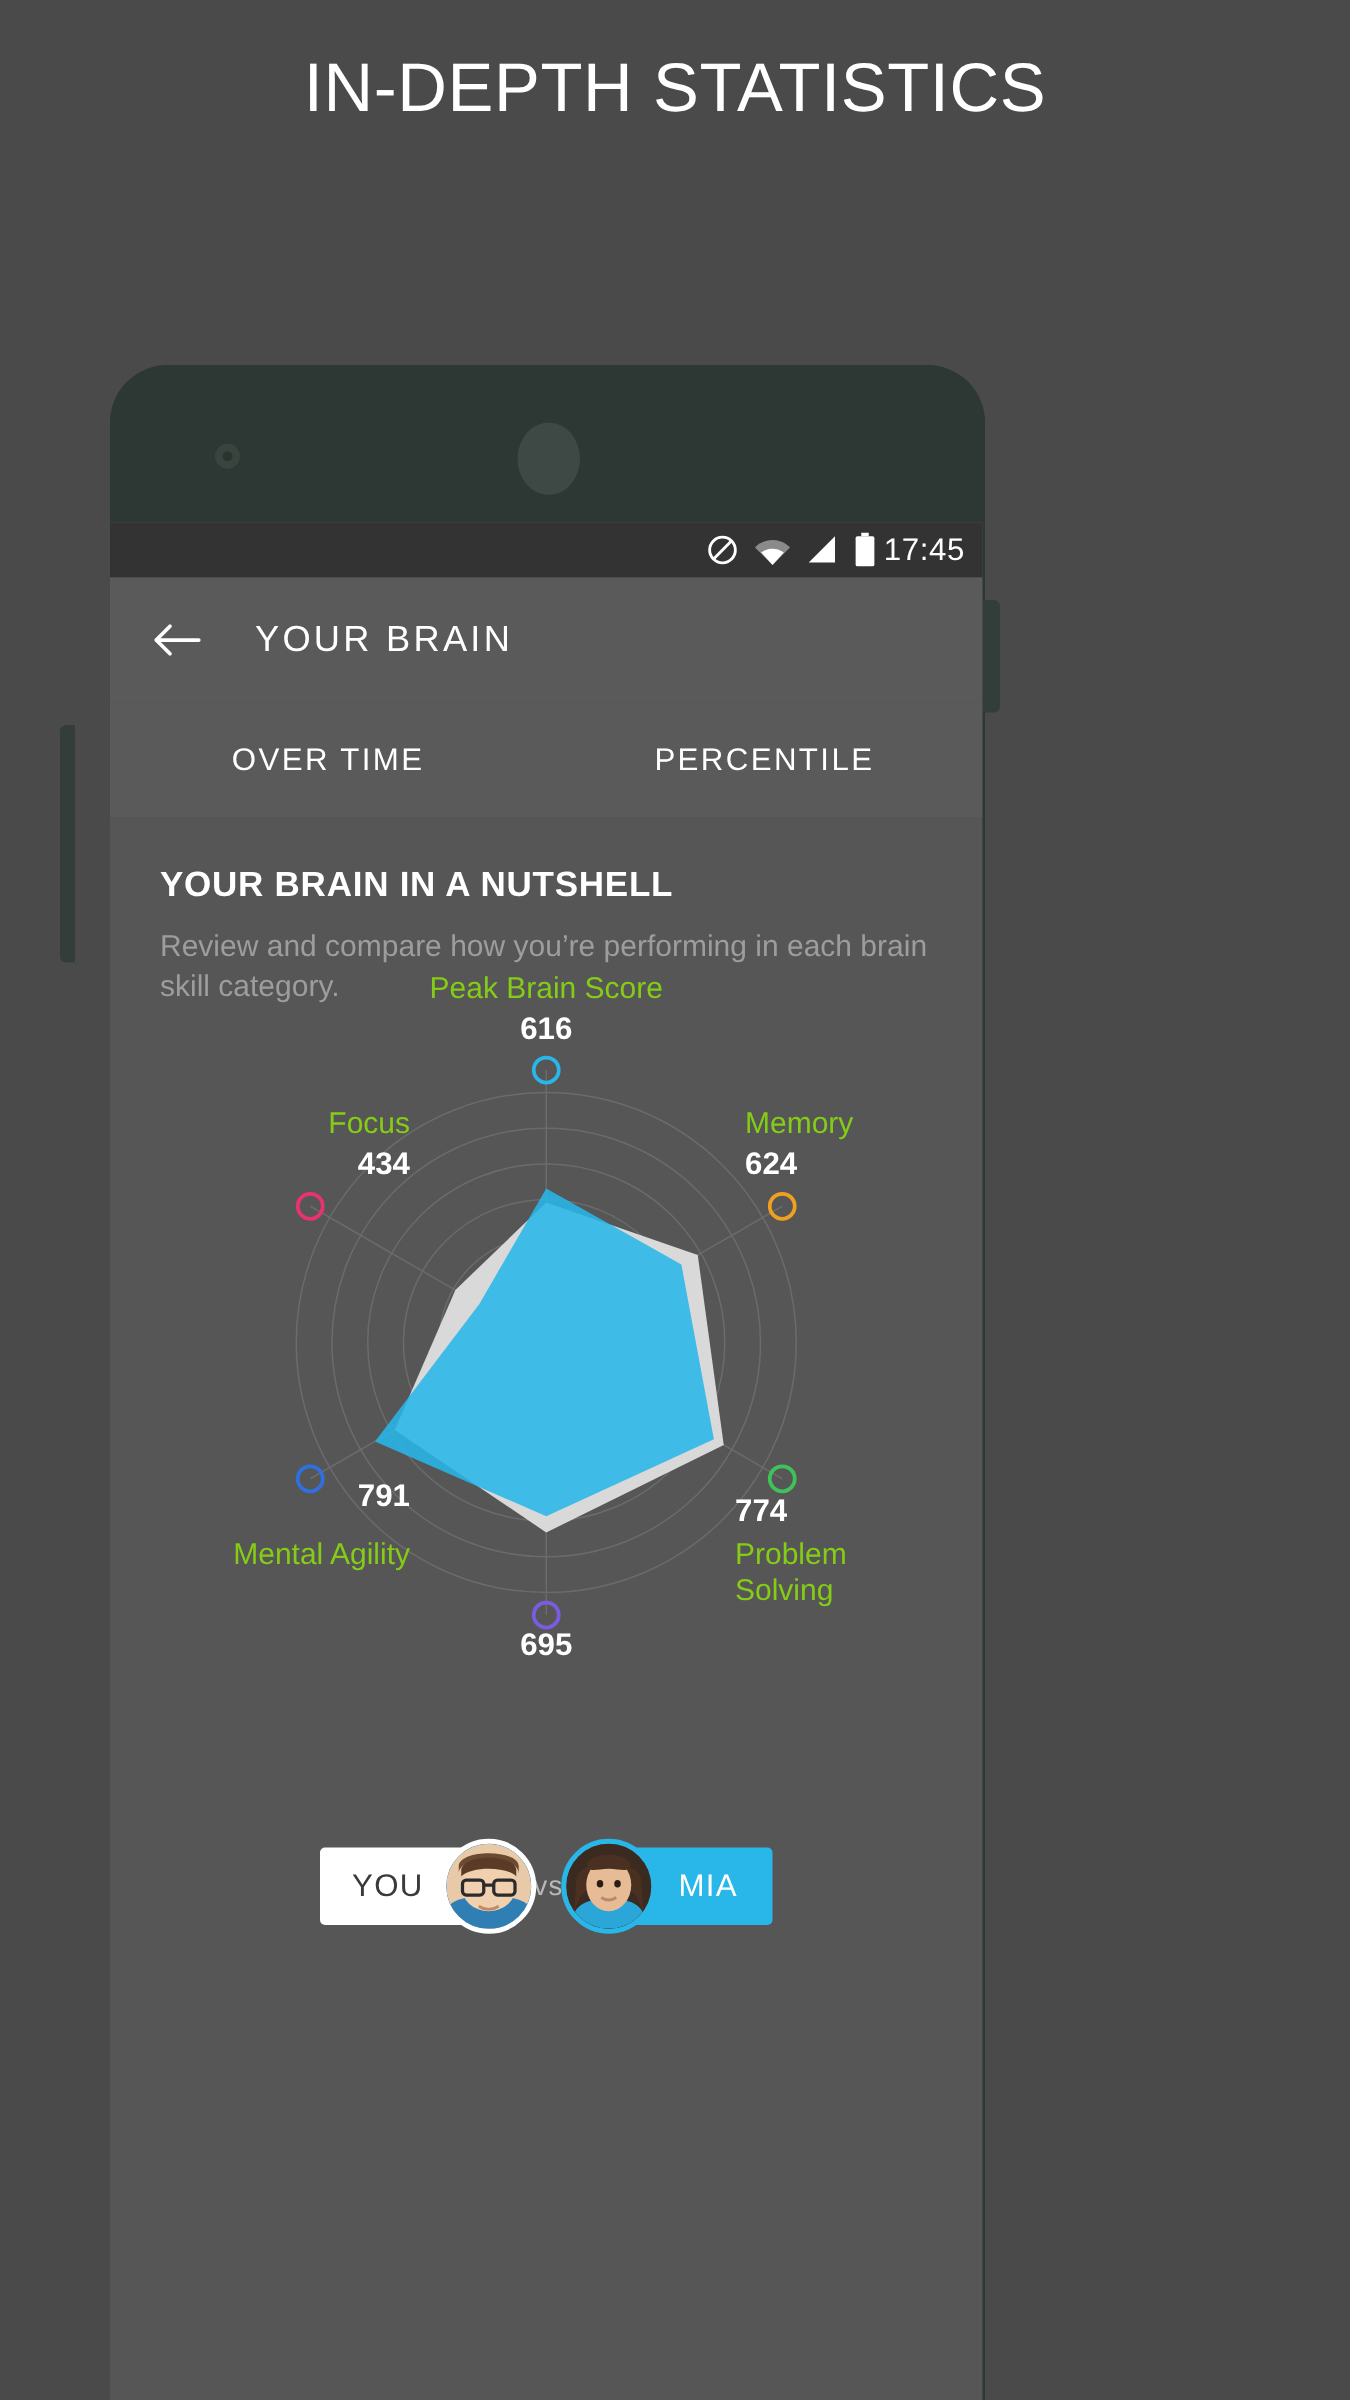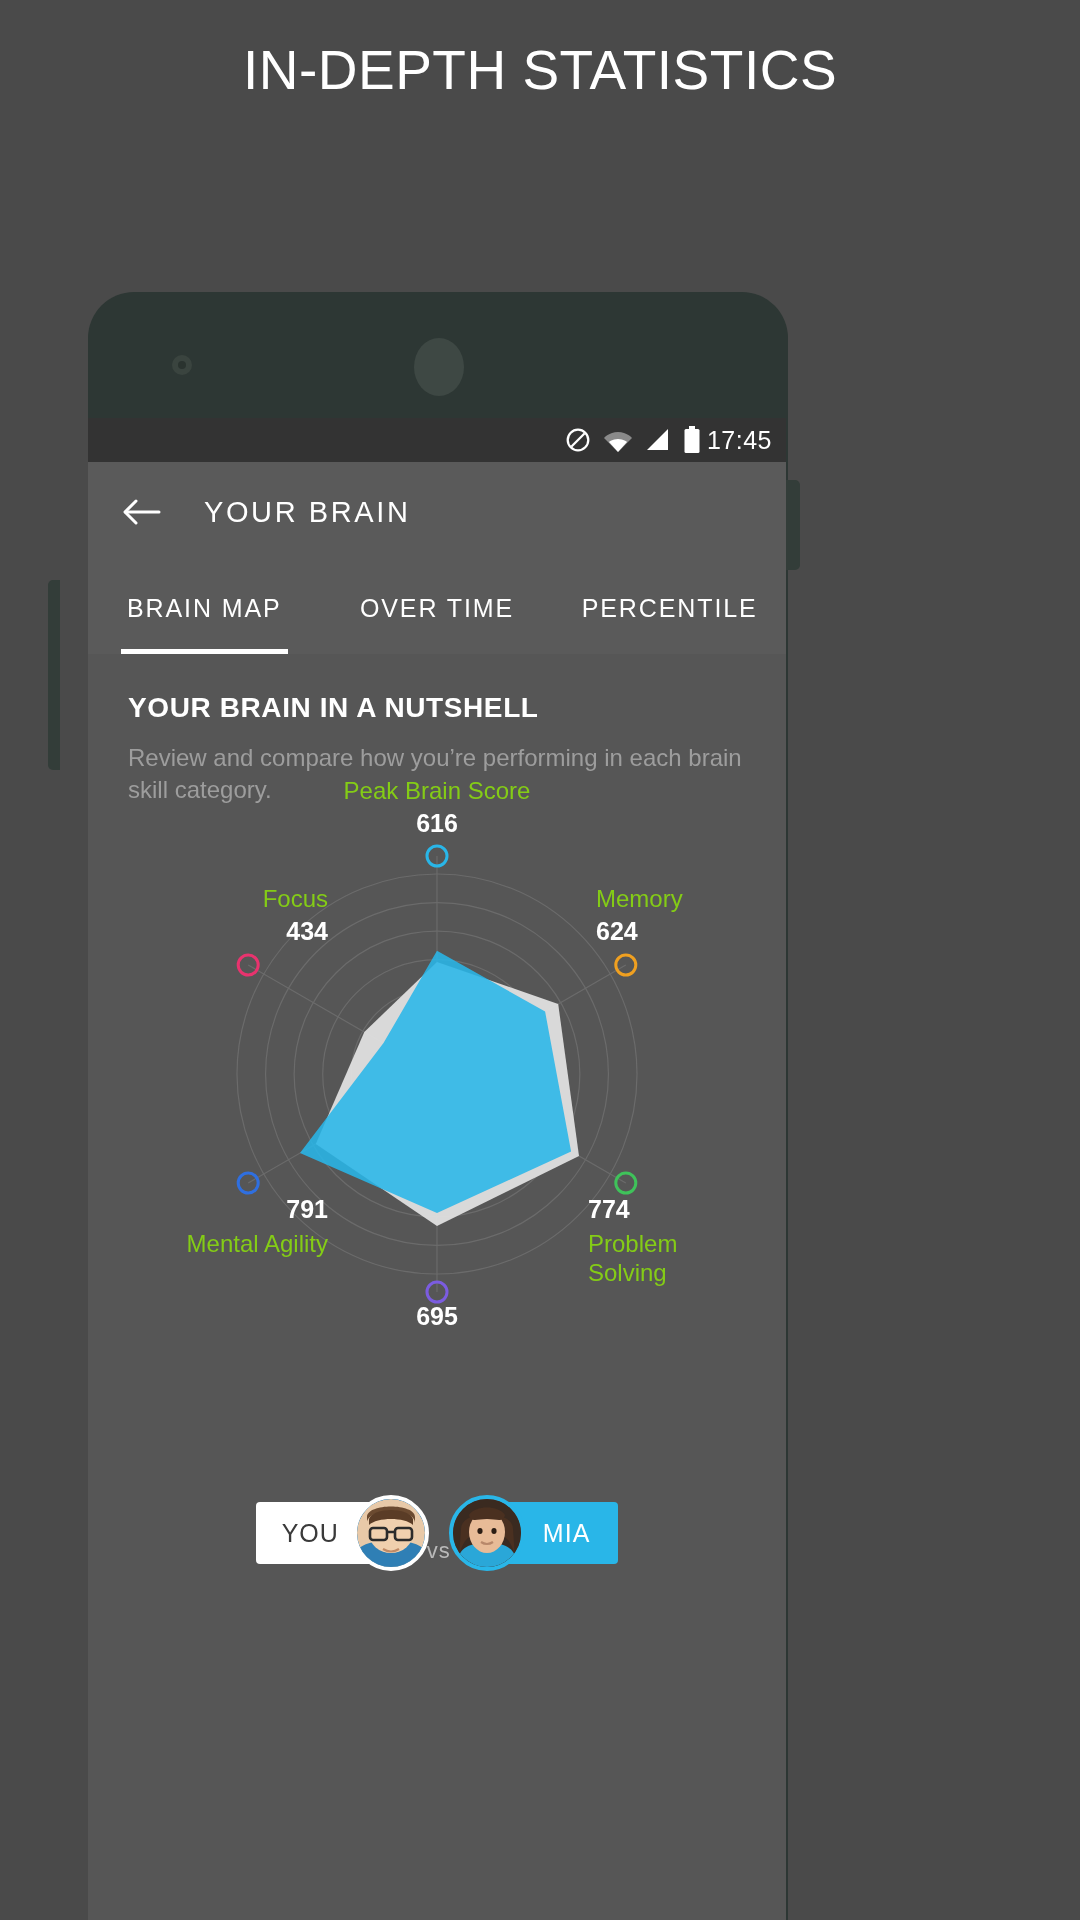--- a/index.html
+++ b/index.html
@@ -108,21 +108,21 @@
     font-size:24px;line-height:30px;white-space:nowrap;
   }
   .axis-val{
     position:absolute;color:#ffffff;text-align:center;
     font-size:25px;font-weight:bold;white-space:nowrap;
   }
 
   
   .legend{
     position:absolute;left:0;top:800px;width:698px;height:110px;
-    display:flex;align-items:flex-end;justify-content:center;
+    display:flex;align-items:center;justify-content:center;
   }
   .pill{
     position:relative;height:62px;display:flex;align-items:center;
     border-radius:4px;
   }
   .pill-you{
     background:#ffffff;padding-left:26px;padding-right:74px;
   }
   .pill-you .pill-txt{color:#3a3a3a;font-size:25px;letter-spacing:1px;font-weight:500;}
   .pill-mia{
@@ -183,21 +183,20 @@
     <span class="back-arrow">
       <svg width="40" height="30" viewBox="0 0 40 30">
           <path d="M14 4 L3 15 L14 26" fill="none" stroke="#fff" stroke-width="3" stroke-linecap="round" stroke-linejoin="round"></path>
           <line x1="3.5" y1="15" x2="37" y2="15" stroke="#fff" stroke-width="3" stroke-linecap="round"></line>
         </svg>
     </span>
     <span class="toolbar-title">YOUR BRAIN</span>
   </div>
 
   <div class="tabs">
-    <div class="tab active">BRAIN MAP</div>
     <div class="tab">OVER TIME</div>
     <div class="tab">PERCENTILE</div>
   </div>
 
   <div class="content">
     <div class="sec-title">YOUR BRAIN IN A NUTSHELL</div>
     <div class="sec-desc">Review and compare how you’re performing in each brain skill category.</div>
 
     <div class="radar">
       <svg id="radar-svg" width="698" height="620" viewBox="0 0 698 620">
@@ -229,21 +228,21 @@
 
       <div class="axis-lbl" style="left:508px;top:75px;width:200px;text-align:left;">Memory</div>
       <div class="axis-val" style="left:508px;top:108px;width:200px;text-align:left;">624</div>
 
       <div class="axis-lbl" style="left:500px;top:420px;width:200px;text-align:left;line-height:29px;"><span>Problem</span><br><span>Solving</span></div>
       <div class="axis-val" style="left:500px;top:386px;width:200px;text-align:left;">774</div>
 
       <div class="axis-val" style="left:0;top:493px;width:698px;">695</div>
 
       <div class="axis-lbl" style="left:-10px;top:420px;width:250px;text-align:right;">Mental Agility</div>
-      <div class="axis-val" style="left:-10px;top:386px;width:250px;text-align:right;">791</div>
+      <div class="axis-val" style="left:-10px;top:374px;width:250px;text-align:right;">791</div>
 
       <div class="axis-lbl" style="left:-10px;top:75px;width:250px;text-align:right;">Focus</div>
       <div class="axis-val" style="left:-10px;top:108px;width:250px;text-align:right;">434</div>
     </div>
 
     <div class="legend">
       <div class="pill pill-you">
         <span class="pill-txt">YOU</span>
         <span class="avatar you">
           <svg width="68" height="68" viewBox="0 0 68 68">

